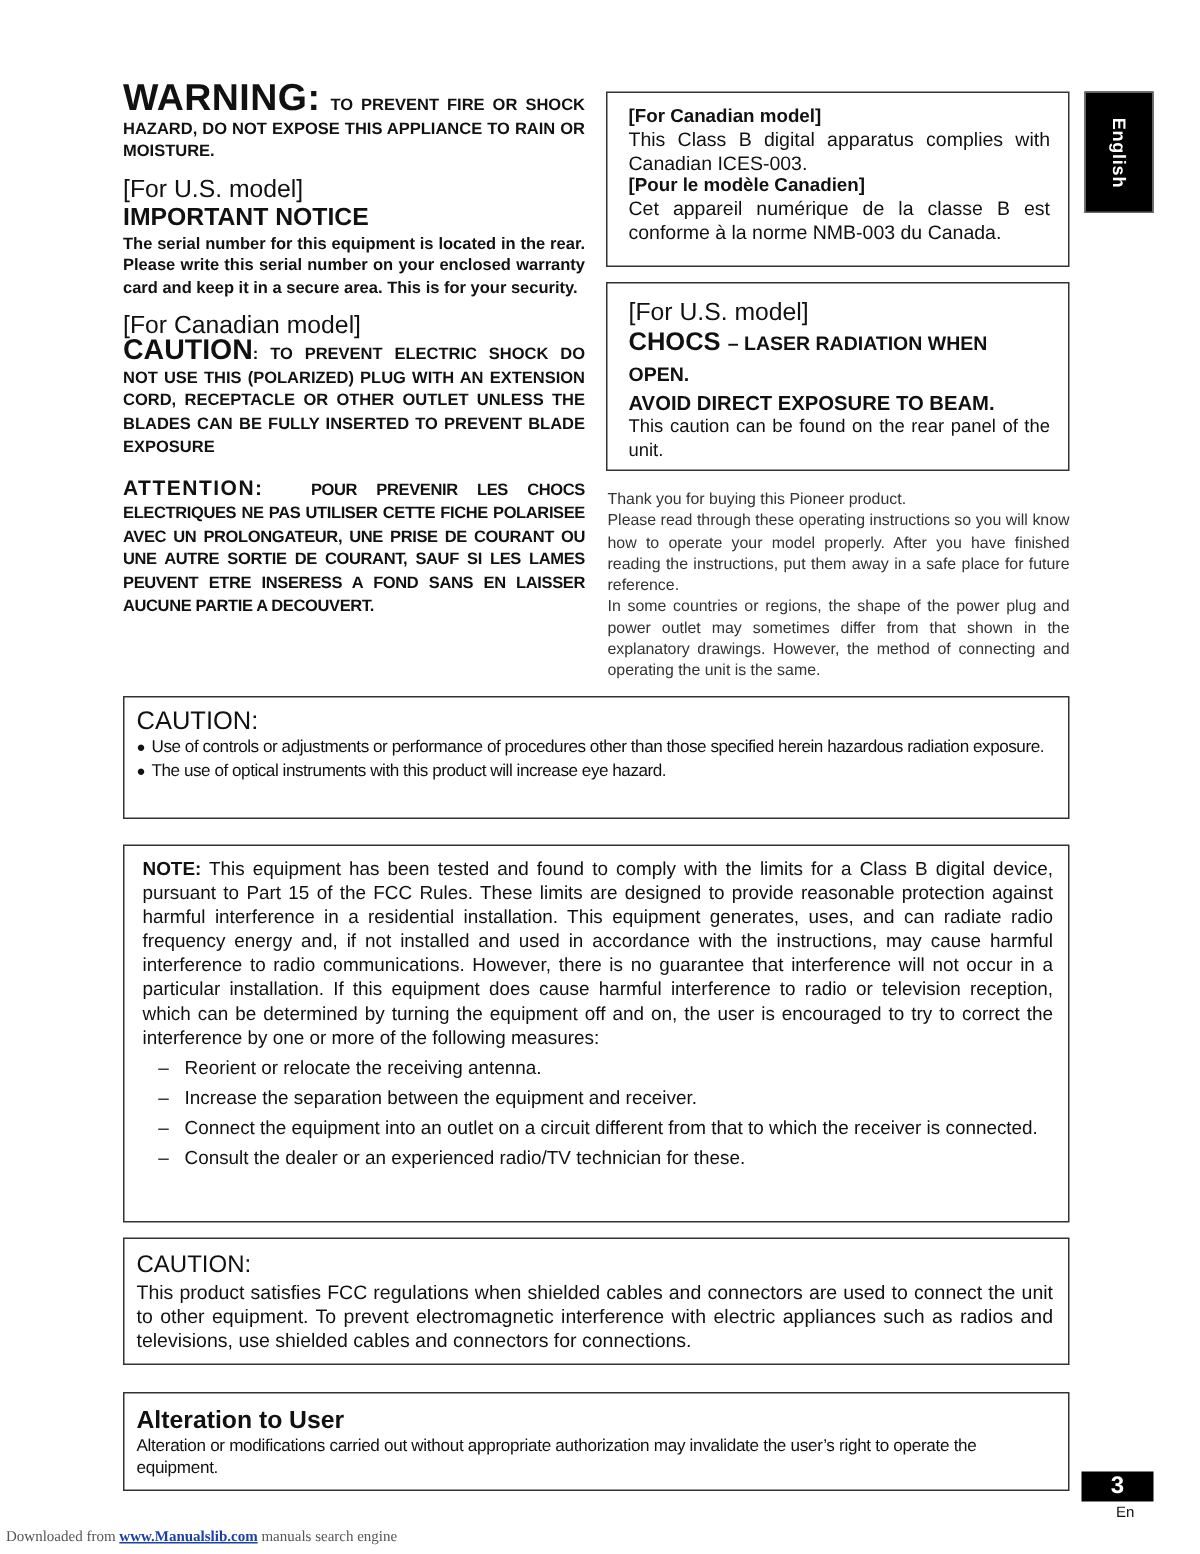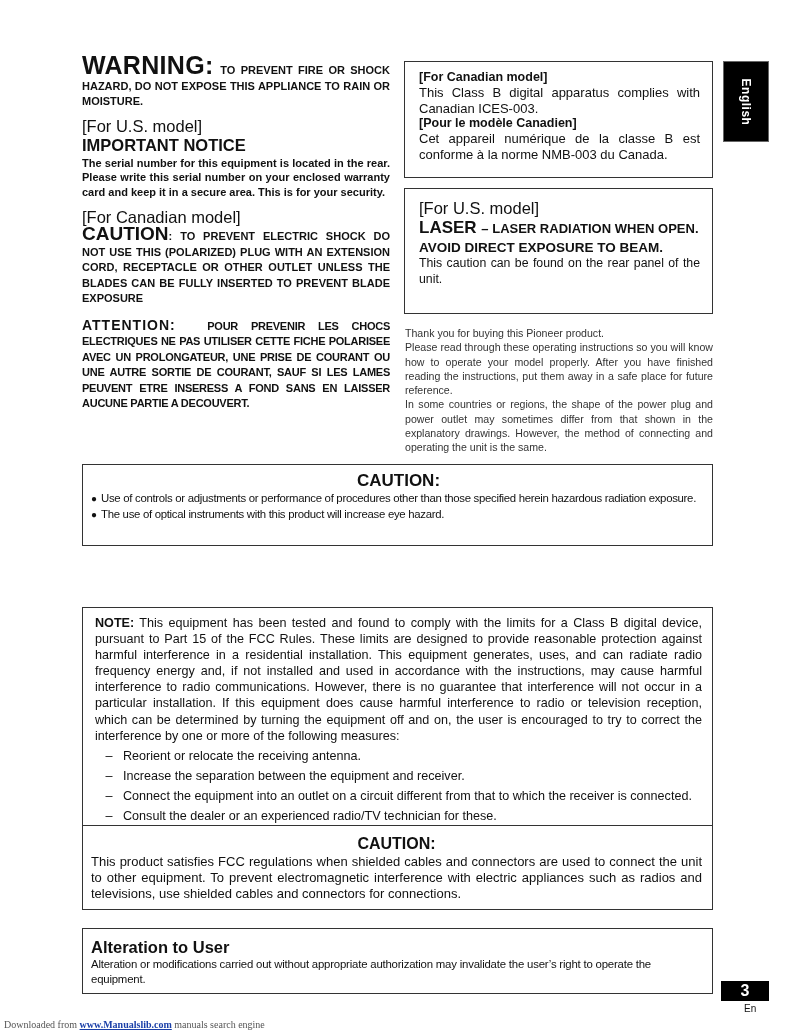--- a/index.html
+++ b/index.html
@@ -30,25 +30,25 @@
   .danger small { font-size: 13px; }
   .avoid { font-size: 13.5px; font-weight: bold; line-height: 17px; }
 
   #thanks { left: 405px; top: 326px; width: 308px; font-size: 10.6px; line-height: 14.3px; color: #333; }
 
   #english-tab { left: 723px; top: 61px; width: 46px; height: 81px; background: #000; border: 1px solid #666; }
   #english-tab span { position: absolute; left: 50%; top: 50%; transform: translate(-50%,-50%) rotate(90deg); color: #fff; font-weight: bold; font-size: 12px; letter-spacing: 0.5px; white-space: nowrap; }
 
   
   #caution1 { left: 82px; top: 464px; width: 631px; height: 82px; padding: 6px 6px 4px 8px; }
-  .c-head { font-size: 17px; font-weight: bold; line-height: 20px; text-align: center; }
+  .c-head { font-size: 17px; font-weight: normal; line-height: 20px; }
   .bullet-row { display: flex; font-size: 11.4px; line-height: 15.5px; letter-spacing: -0.3px; }
   .bullet { width: 10px; flex: 0 0 10px; font-size: 10px; }
 
-  #note-box { left: 82px; top: 563px; width: 631px; height: 252px; padding: 7px 10px 6px 12px; font-size: 12.6px; line-height: 16.1px; margin-top: 44px; }
+  #note-box { left: 82px; top: 563px; width: 631px; height: 252px; padding: 7px 10px 6px 12px; font-size: 12.6px; line-height: 16.1px; }
   .measure { display: flex; margin-top: 4px; }
   .measure .dash { width: 28px; flex: 0 0 28px; text-align: center; }
 
   #caution2 { left: 82px; top: 825px; width: 631px; height: 85px; padding: 8px 10px 6px 8px; }
   #caution2 .c-head { font-size: 16px; line-height: 20px; }
   #caution2 .c-text { font-size: 13px; line-height: 16px; }
 
   #info-box { left: 82px; top: 928px; width: 631px; height: 66px; padding: 8px 10px 6px 8px; }
   .info-head { font-size: 16.5px; font-weight: bold; line-height: 20px; }
   .info-text { font-size: 11.4px; line-height: 15px; letter-spacing: -0.2px; }
@@ -90,21 +90,21 @@
 <div id="canada-box" class="box">
   <div class="rb-head">[For Canadian model]</div>
   <div class="rb-text j">This Class B digital apparatus complies with Canadian ICES-003.</div>
   <div class="rb-head">[Pour le modèle Canadien]</div>
   <div class="rb-text j">Cet appareil numérique de la classe B est conforme à la norme NMB-003 du Canada.</div>
 </div>
 
 <div id="us-box" class="box">
   <div class="us-model" style="font-weight:normal;">[For U.S. model]</div>
   <div class="danger">
-    <span>LASER</span>
+    <span>CHOCS</span>
     <small>– LASER RADIATION WHEN OPEN.</small>
   </div>
   <div class="avoid">AVOID DIRECT EXPOSURE TO BEAM.</div>
   <div class="rb-text j" style="font-size:12.3px;">This caution can be found on the rear panel of the unit.</div>
 </div>
 
 <div id="thanks" class="abs j">
   <div>Thank you for buying this Pioneer product.</div>
   <div>Please read through these operating instructions so you will know how to operate your model properly.  After you have finished reading the instructions, put them away in a safe place for future reference.</div>
   <div>In some countries or regions, the shape of the power plug and power outlet may sometimes differ from that shown in the explanatory drawings.  However, the method of connecting and operating the unit is the same.</div>

